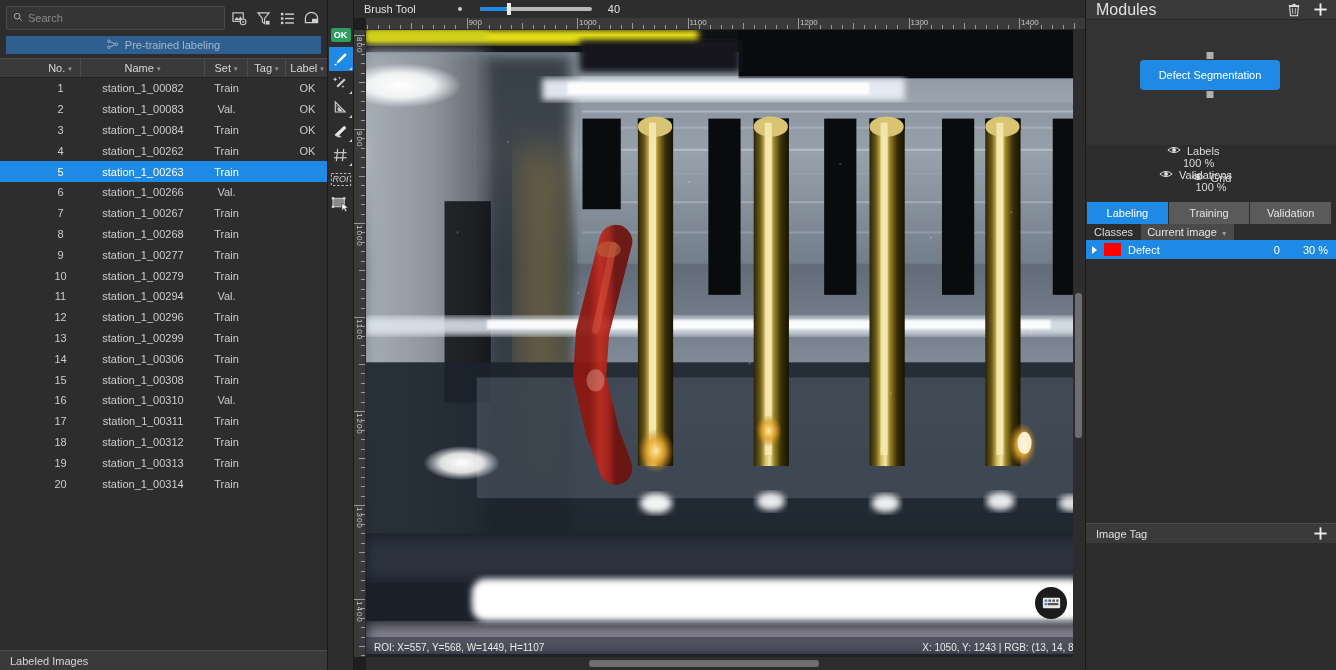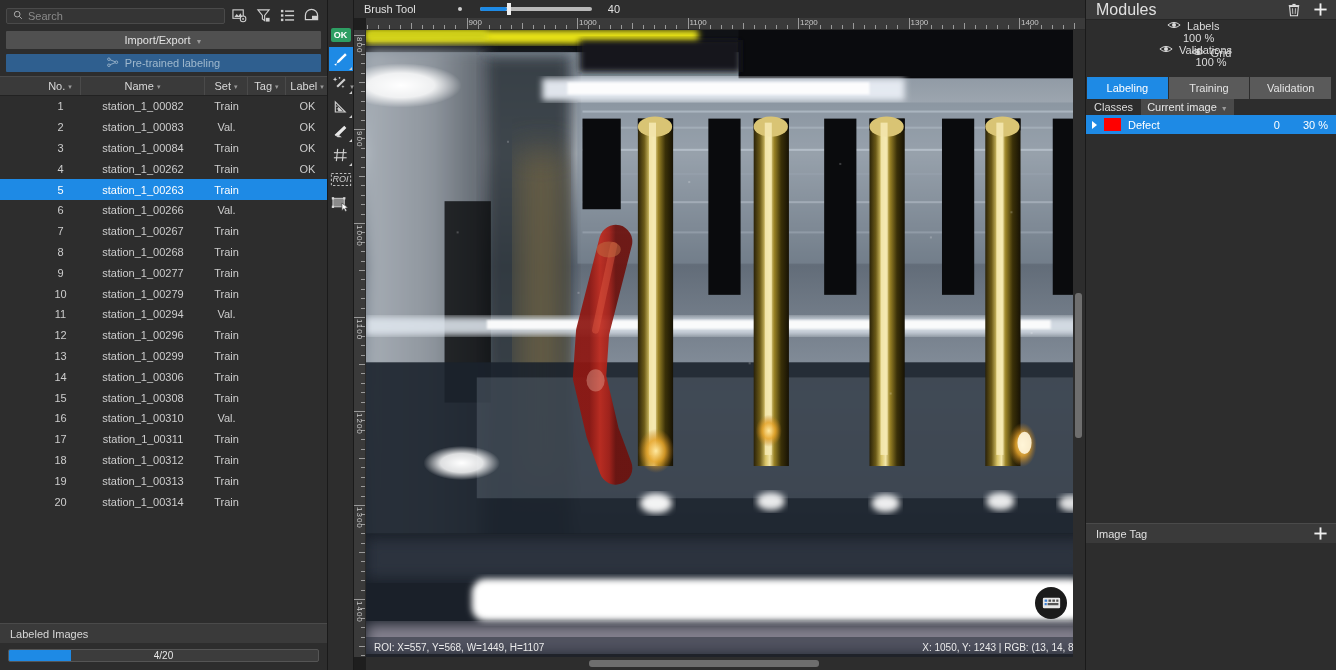--- a/index.html
+++ b/index.html
@@ -20,21 +20,21 @@
     display: flex; flex-direction: column;
     border-right: 1px solid #1a1a1a;
     flex: 0 0 328px;
   }
   .search-row {
     display: flex; align-items: center;
     padding: 6px 6px 4px 6px;
     gap: 5px;
   }
   .search-box {
-    flex: 1; height: 16px;
+    flex: 1; height: 24px;
     background: #353535;
     border: 1px solid #4a4a4a;
     border-radius: 2px;
     display: flex; align-items: center;
     padding: 0 6px;
     gap: 5px;
   }
   .search-box input {
     flex: 1; background: transparent; border: none; outline: none;
     color: #cfcfcf; font-size: 11px; font-family: "Liberation Sans", sans-serif;
@@ -329,24 +329,20 @@
           </svg>
       </div>
       <div class="icon-btn">
         <svg width="15" height="15" viewBox="0 0 16 16">
             <path d="M1.5 12.5 V8 A6.5 6.5 0 0 1 14.5 8 V12.5 Z" fill="none" stroke="#cfcfcf" stroke-width="1.3"></path>
             <rect x="8.5" y="8.3" width="6" height="4.2" fill="#cfcfcf"></rect>
           </svg>
       </div>
     </div>
 
-    <div class="import-btn">
-      <span>Import/Export</span>
-      <span class="caret" style="margin-left:5px">▼</span>
-    </div>
 
     <div class="pretrain-btn">
       <span>
         <svg width="12" height="11" viewBox="0 0 14 12">
             <circle cx="2.2" cy="2.2" r="1.5" fill="none" stroke="#9fb8cd" stroke-width="1"></circle>
             <circle cx="2.2" cy="9.2" r="1.5" fill="none" stroke="#9fb8cd" stroke-width="1"></circle>
             <circle cx="11" cy="5.7" r="1.5" fill="none" stroke="#9fb8cd" stroke-width="1"></circle>
             <line x1="3.6" y1="2.8" x2="9.6" y2="5.2" stroke="#9fb8cd" stroke-width="1"></line>
             <line x1="3.6" y1="8.6" x2="9.6" y2="6.2" stroke="#9fb8cd" stroke-width="1"></line>
           </svg>
@@ -539,26 +535,20 @@
           <div class="cell c-name">station_1_00314</div>
           <div class="cell c-set">Train</div>
           <div class="cell c-tag"></div>
           <div class="cell c-lab"></div>
           <div class="cell c-val"></div>
         </div>
       </div>
 
     <div class="labeled-head">
       <span>Labeled Images</span>
-    </div>
-    <div class="progress-wrap">
-      <div class="progress">
-        <div class="fill" id="prog-fill" style="width: 20%;"></div>
-        <div class="ptxt">4/20</div>
-      </div>
     </div>
   </div>
 
   <div class="tool-strip">
     <div class="ok-badge">OK</div>
 
     <div class="tool active">
       <svg width="17" height="17" viewBox="0 0 18 18">
           <path d="M13.8 2.5 L15.6 4.3 L7.6 12.3 L5.1 12.9 L5.7 10.4 Z" fill="#ffffff"></path>
           <path d="M5.0 13.0 L4.4 15.6 L2.3 14.2 Z" fill="#ffffff"></path>
@@ -1006,20 +996,27 @@
           </svg>
       </span>
       <span class="icon-btn">
         <svg width="15" height="15" viewBox="0 0 16 16">
             <rect x="7" y="1.5" width="2" height="13" fill="#f0f0f0"></rect>
             <rect x="1.5" y="7" width="13" height="2" fill="#f0f0f0"></rect>
           </svg>
       </span>
     </div>
 
+    <div class="modules-canvas">
+      <div class="module-node">
+        <span class="node-port top"></span>
+        <span>Defect Segmentation</span>
+        <span class="node-port bottom"></span>
+      </div>
+    </div>
 
 
     <div class="disp-row">
       <div class="eye-item" style="width:88px">
         <span>
           <svg width="14" height="10" viewBox="0 0 16 11">
               <path d="M1 5.5 Q8 -0.5 15 5.5 Q8 11.5 1 5.5 Z" fill="none" stroke="#dcdcdc" stroke-width="1.1"></path>
               <circle cx="8" cy="5.5" r="2.3" fill="#dcdcdc"></circle>
             </svg>
         </span>

